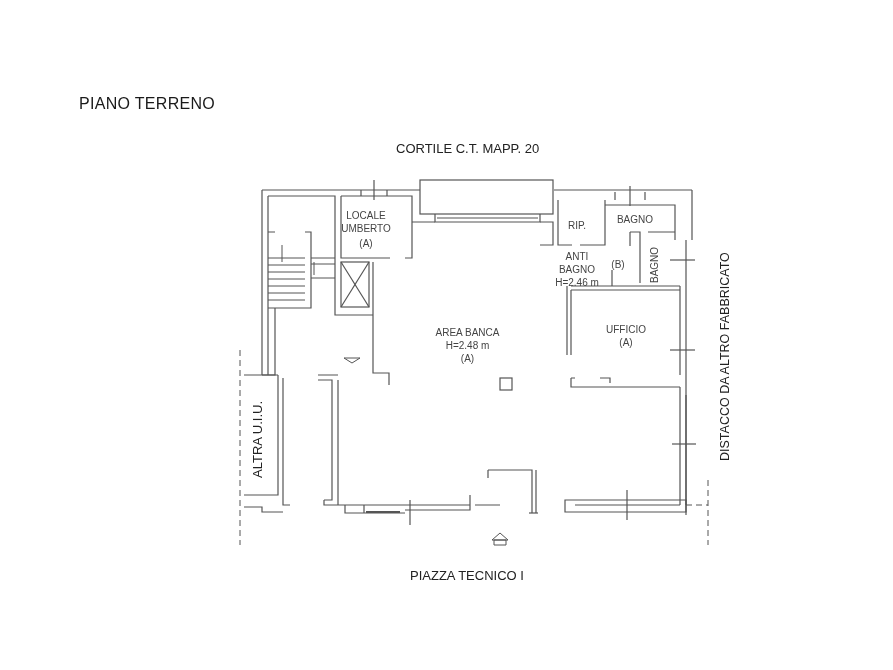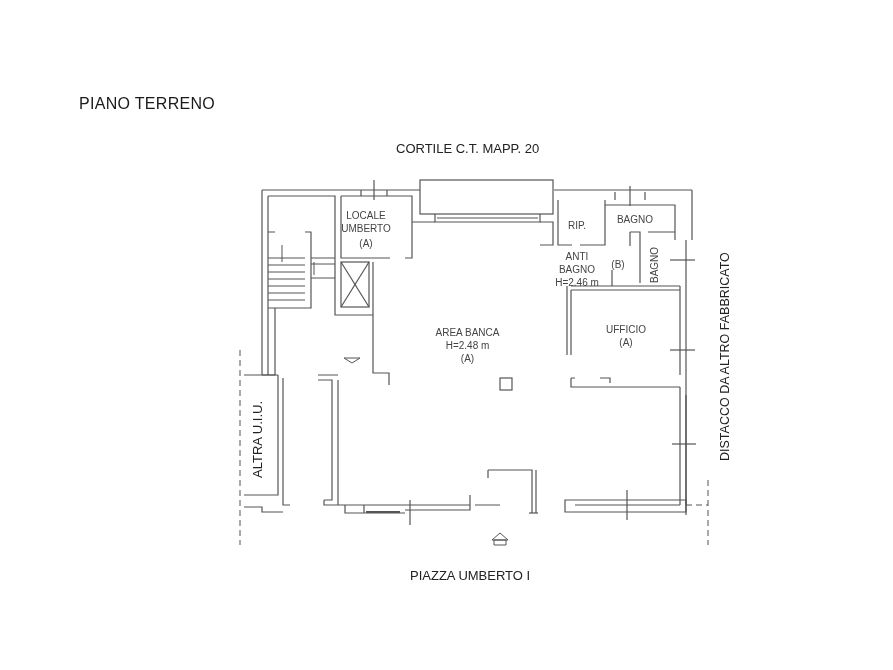--- a/index.html
+++ b/index.html
@@ -9,21 +9,21 @@
   .street { font-size: 13px; color: #222; }
   .room { font-size: 10px; color: #444; text-align: center; line-height: 13px; }
   .vert { transform-origin: left top; font-size: 13px; color: #222; }
   svg.plan { position: absolute; left: 0; top: 0; }
 </style>
 </head>
 <body>
 
 <div class="lbl title">PIANO TERRENO</div>
 <div class="lbl street" style="left:396px; top:141px;">CORTILE C.T. MAPP. 20</div>
-<div class="lbl street" style="left:410px; top:568px;">PIAZZA UMBERTO I</div>
+<div class="lbl street" style="left:410px; top:568px;">PIAZZA TECNICO I</div>
 <div class="lbl vert" style="left:250px; top:478px; transform: rotate(-90deg);">ALTRA U.I.U.</div>
 <div class="lbl vert" style="left:718px; top:461px; transform: rotate(-90deg); font-size:12.5px;">DISTACCO DA ALTRO FABBRICATO</div>
 
 <svg class="plan" width="893" height="670" viewBox="0 0 893 670">
   <g fill="none" stroke="#555" stroke-width="1.2">
 
     <path d="M262 190 H420 M554 190 H692 M262 190 V375 M692 190 V240 M268 196 H335 V270"></path>
     <path d="M268 196 V375"></path>
 
     <path d="M341 196 H412 V222 M341 196 V258 H390 M412 222 V258 H405"></path>

